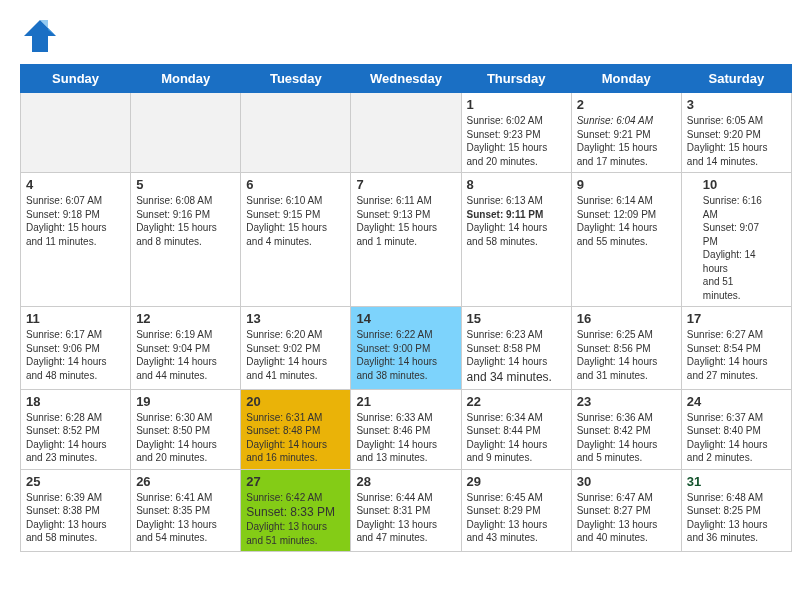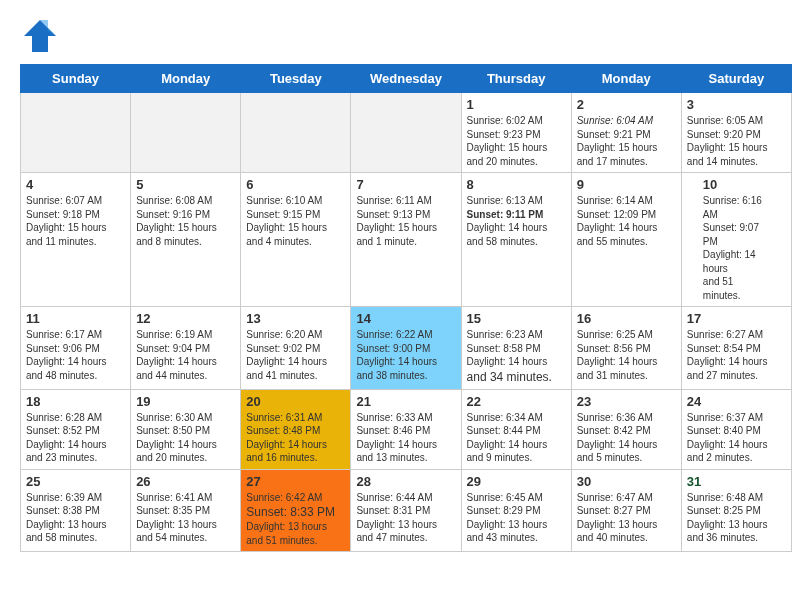--- a/index.html
+++ b/index.html
@@ -247,21 +247,21 @@
             <div style="font-size: 10px; color: rgb(51, 51, 51); line-height: 1.35;">Daylight: 13 hours</div>
             <div style="font-size: 10px; color: rgb(51, 51, 51); line-height: 1.35;">and 58 minutes.</div>
           </td>
           <td style="border: 1px solid rgb(204, 204, 204); vertical-align: top; padding: 4px 5px; min-height: 78px; width: 14.2857%; background: rgb(255, 255, 255);">
             <div style="font-size: 13px; font-weight: bold; color: rgb(51, 51, 51); margin-bottom: 2px;">26</div>
             <div style="font-size: 10px; color: rgb(51, 51, 51); line-height: 1.35;">Sunrise: 6:41 AM</div>
             <div style="font-size: 10px; color: rgb(51, 51, 51); line-height: 1.35;">Sunset: 8:35 PM</div>
             <div style="font-size: 10px; color: rgb(51, 51, 51); line-height: 1.35;">Daylight: 13 hours</div>
             <div style="font-size: 10px; color: rgb(51, 51, 51); line-height: 1.35;">and 54 minutes.</div>
           </td>
-          <td style="border: 1px solid rgb(204, 204, 204); vertical-align: top; padding: 4px 5px; min-height: 78px; width: 14.2857%; background: #f97316;">
+          <td style="border: 1px solid rgb(204, 204, 204); vertical-align: top; padding: 4px 5px; min-height: 78px; width: 14.2857%; background: #84cc16;">
             <div style="font-size: 13px; font-weight: bold; color: rgb(51, 51, 51); margin-bottom: 2px;">27</div>
             <div style="font-size: 10px; color: rgb(51, 51, 51); line-height: 1.35;">Sunrise: 6:42 AM</div>
             <div style="font-size: 12px; color: rgb(51, 51, 51); line-height: 1.35;">Sunset: 8:33 PM</div>
             <div style="font-size: 10px; color: rgb(51, 51, 51); line-height: 1.35;">Daylight: 13 hours</div>
             <div style="font-size: 10px; color: rgb(51, 51, 51); line-height: 1.35;">and 51 minutes.</div>
           </td>
           <td style="border: 1px solid rgb(204, 204, 204); vertical-align: top; padding: 4px 5px; min-height: 78px; width: 14.2857%; background: rgb(255, 255, 255);">
             <div style="font-size: 13px; font-weight: bold; color: rgb(51, 51, 51); margin-bottom: 2px;">28</div>
             <div style="font-size: 10px; color: rgb(51, 51, 51); line-height: 1.35;">Sunrise: 6:44 AM</div>
             <div style="font-size: 10px; color: rgb(51, 51, 51); line-height: 1.35;">Sunset: 8:31 PM</div>

